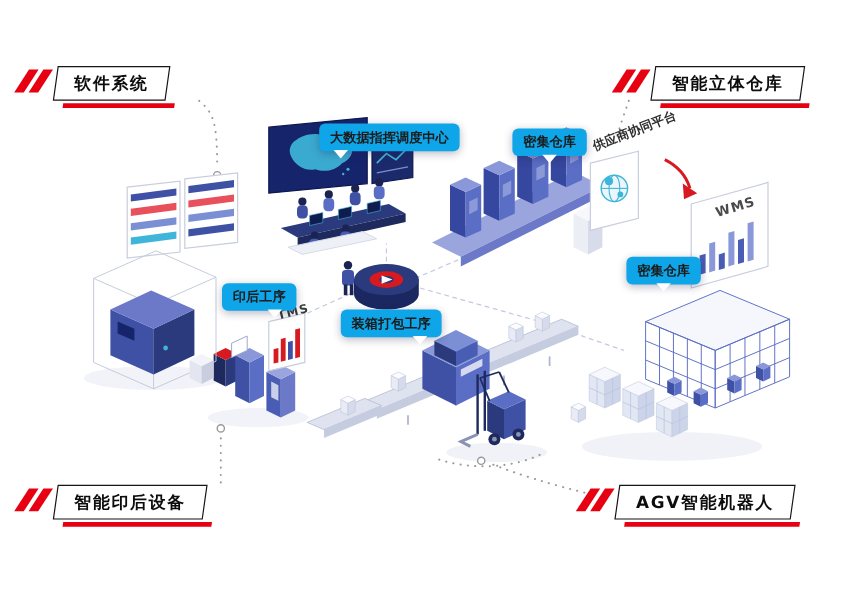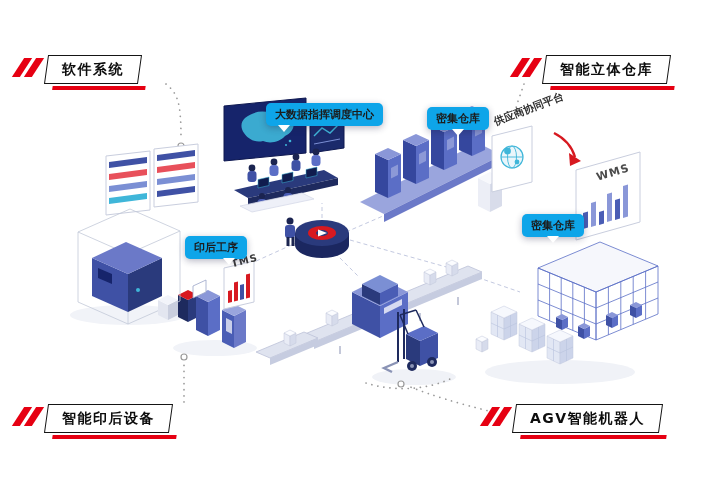--- a/index.html
+++ b/index.html
@@ -327,19 +327,20 @@
   <span class="slashes">
         <i class="slash"></i>
         <i class="slash"></i>
       </span>
   <span class="cbox"><span class="txt">AGV智能机器人</span></span>
 </div>
 
 <div class="callout p-bl" id="co-bigdata">大数据指挥调度中心</div>
 <div class="callout p-b" id="co-print">密集仓库</div>
 <div class="callout p-br" id="co-postpress">印后工序</div>
+<div class="callout p-br" id="co-pack">装箱打包工序</div>
 <div class="callout p-b" id="co-dense">密集仓库</div>
 
 <div class="flabel" id="lbl-supplier">供应商协同平台</div>
 <div class="flabel" id="lbl-wms">WMS</div>
 <div class="flabel" id="lbl-tms">TMS</div>
 
 </div>
 
 </body></html>

